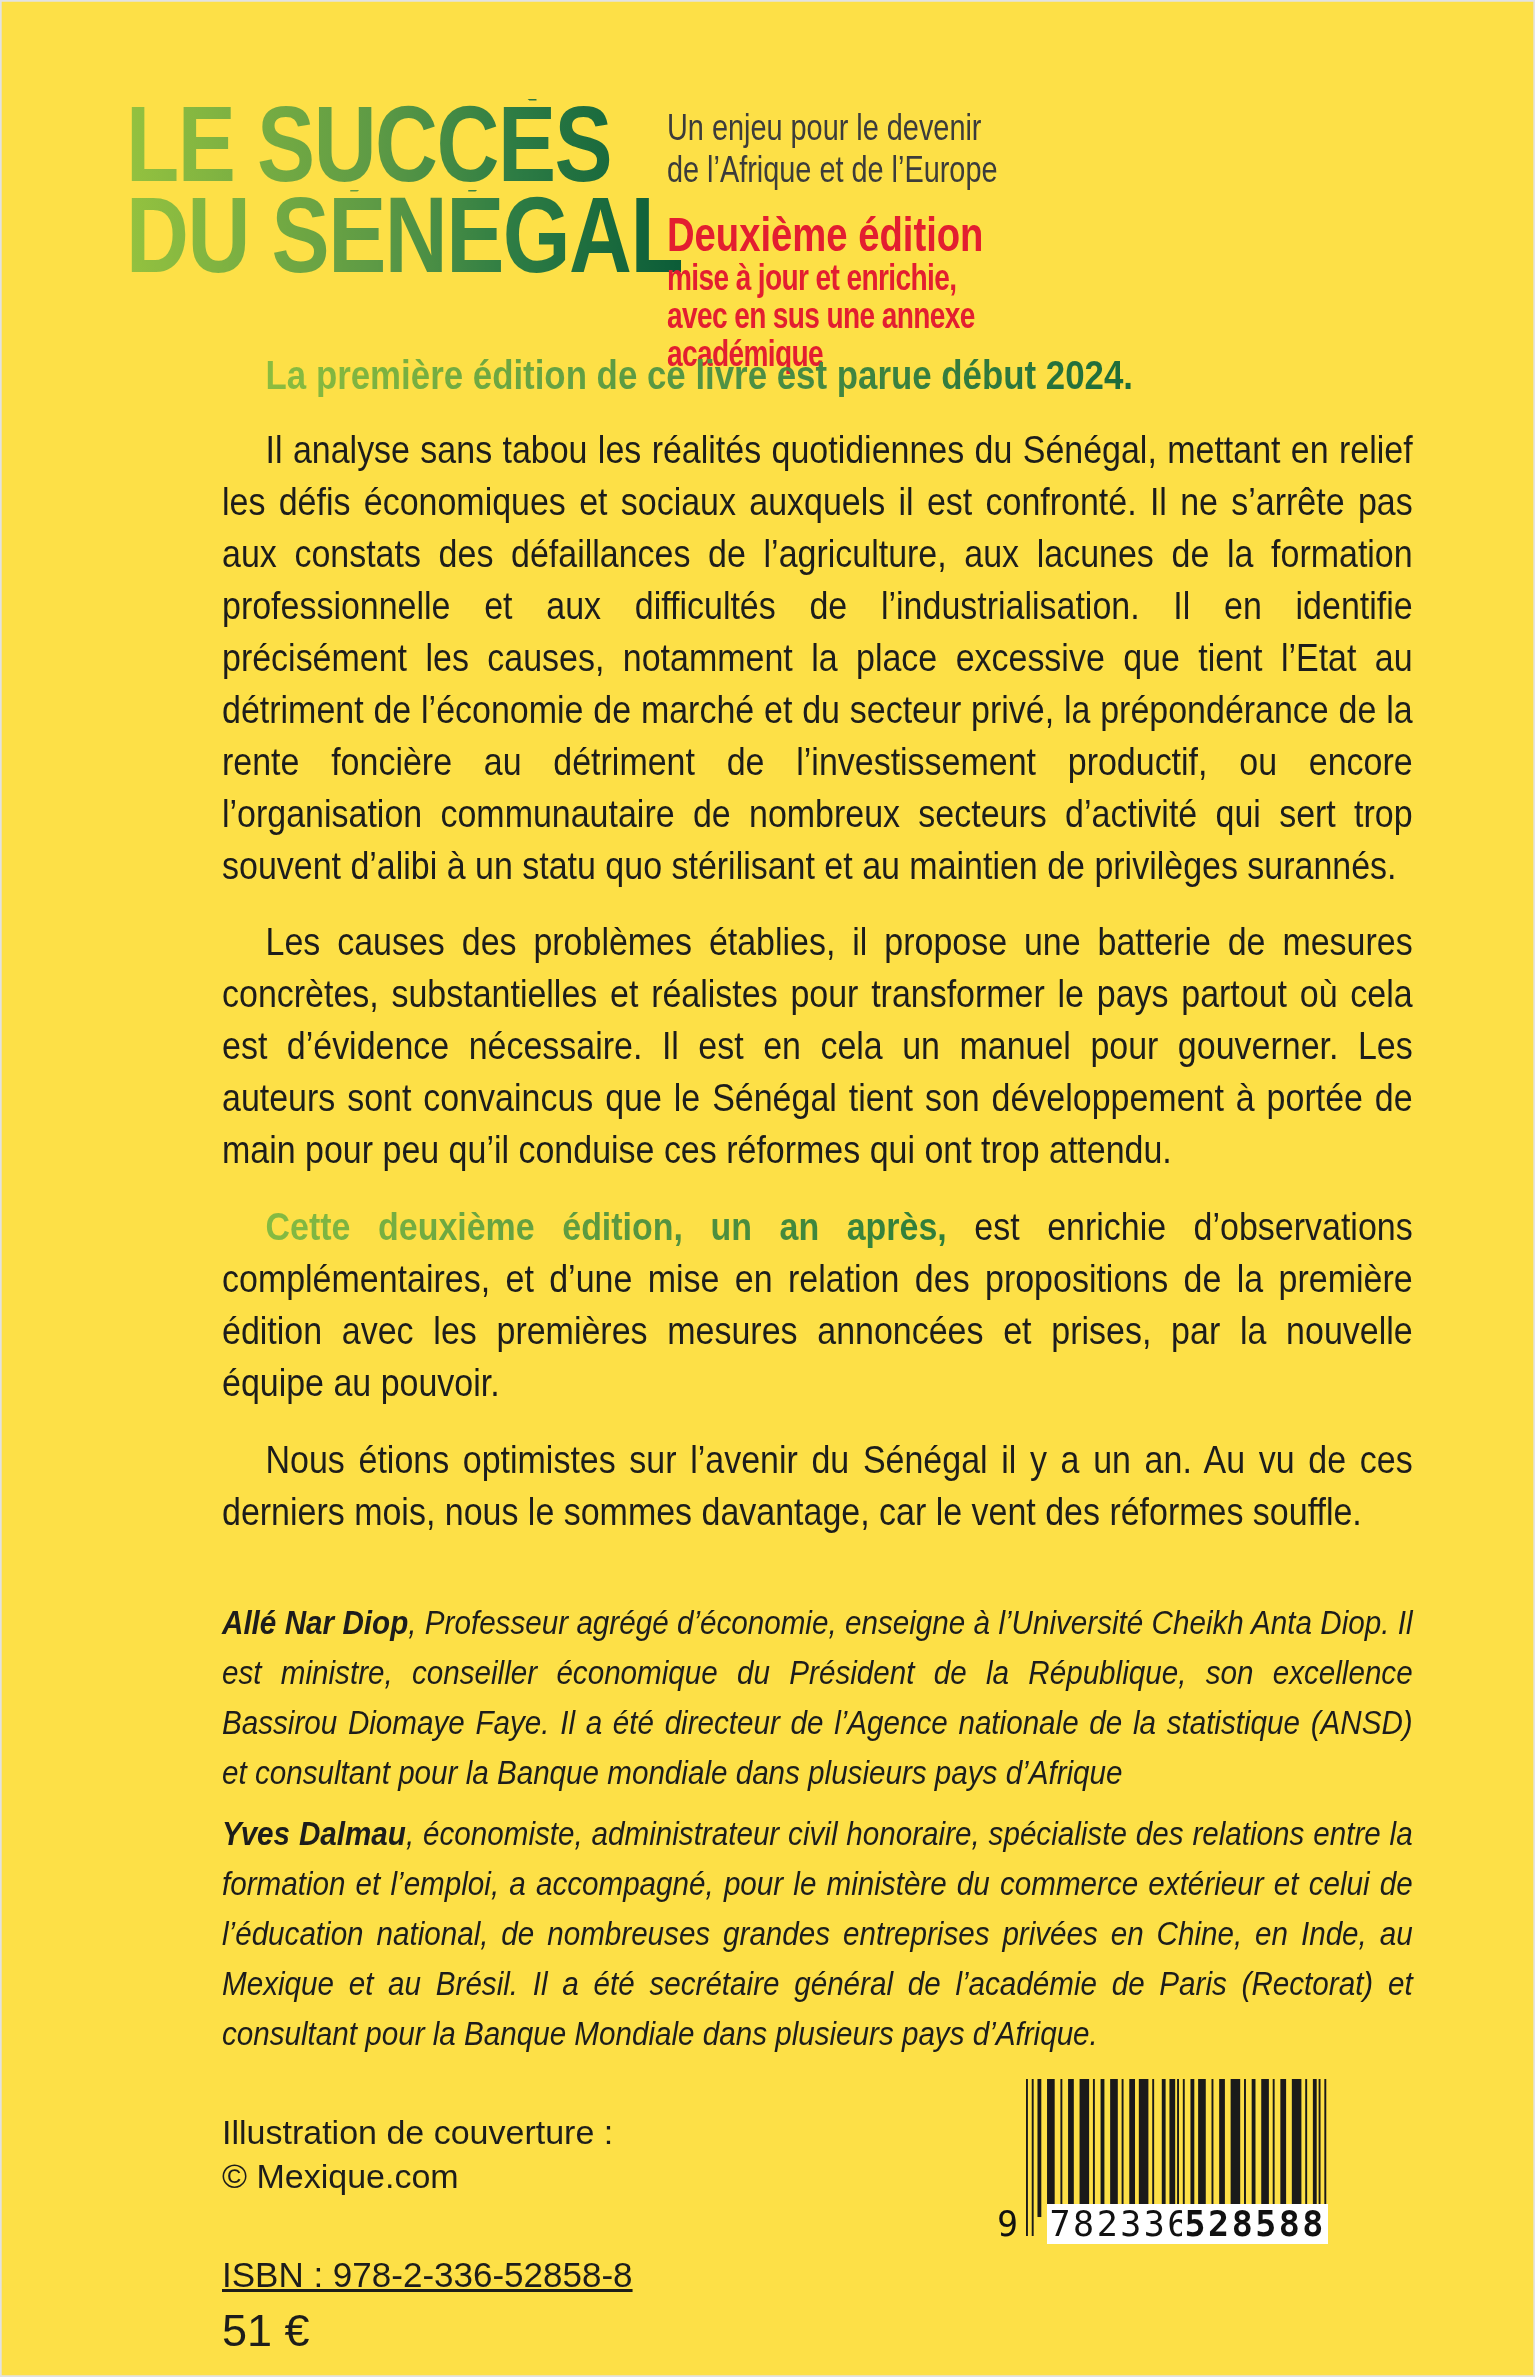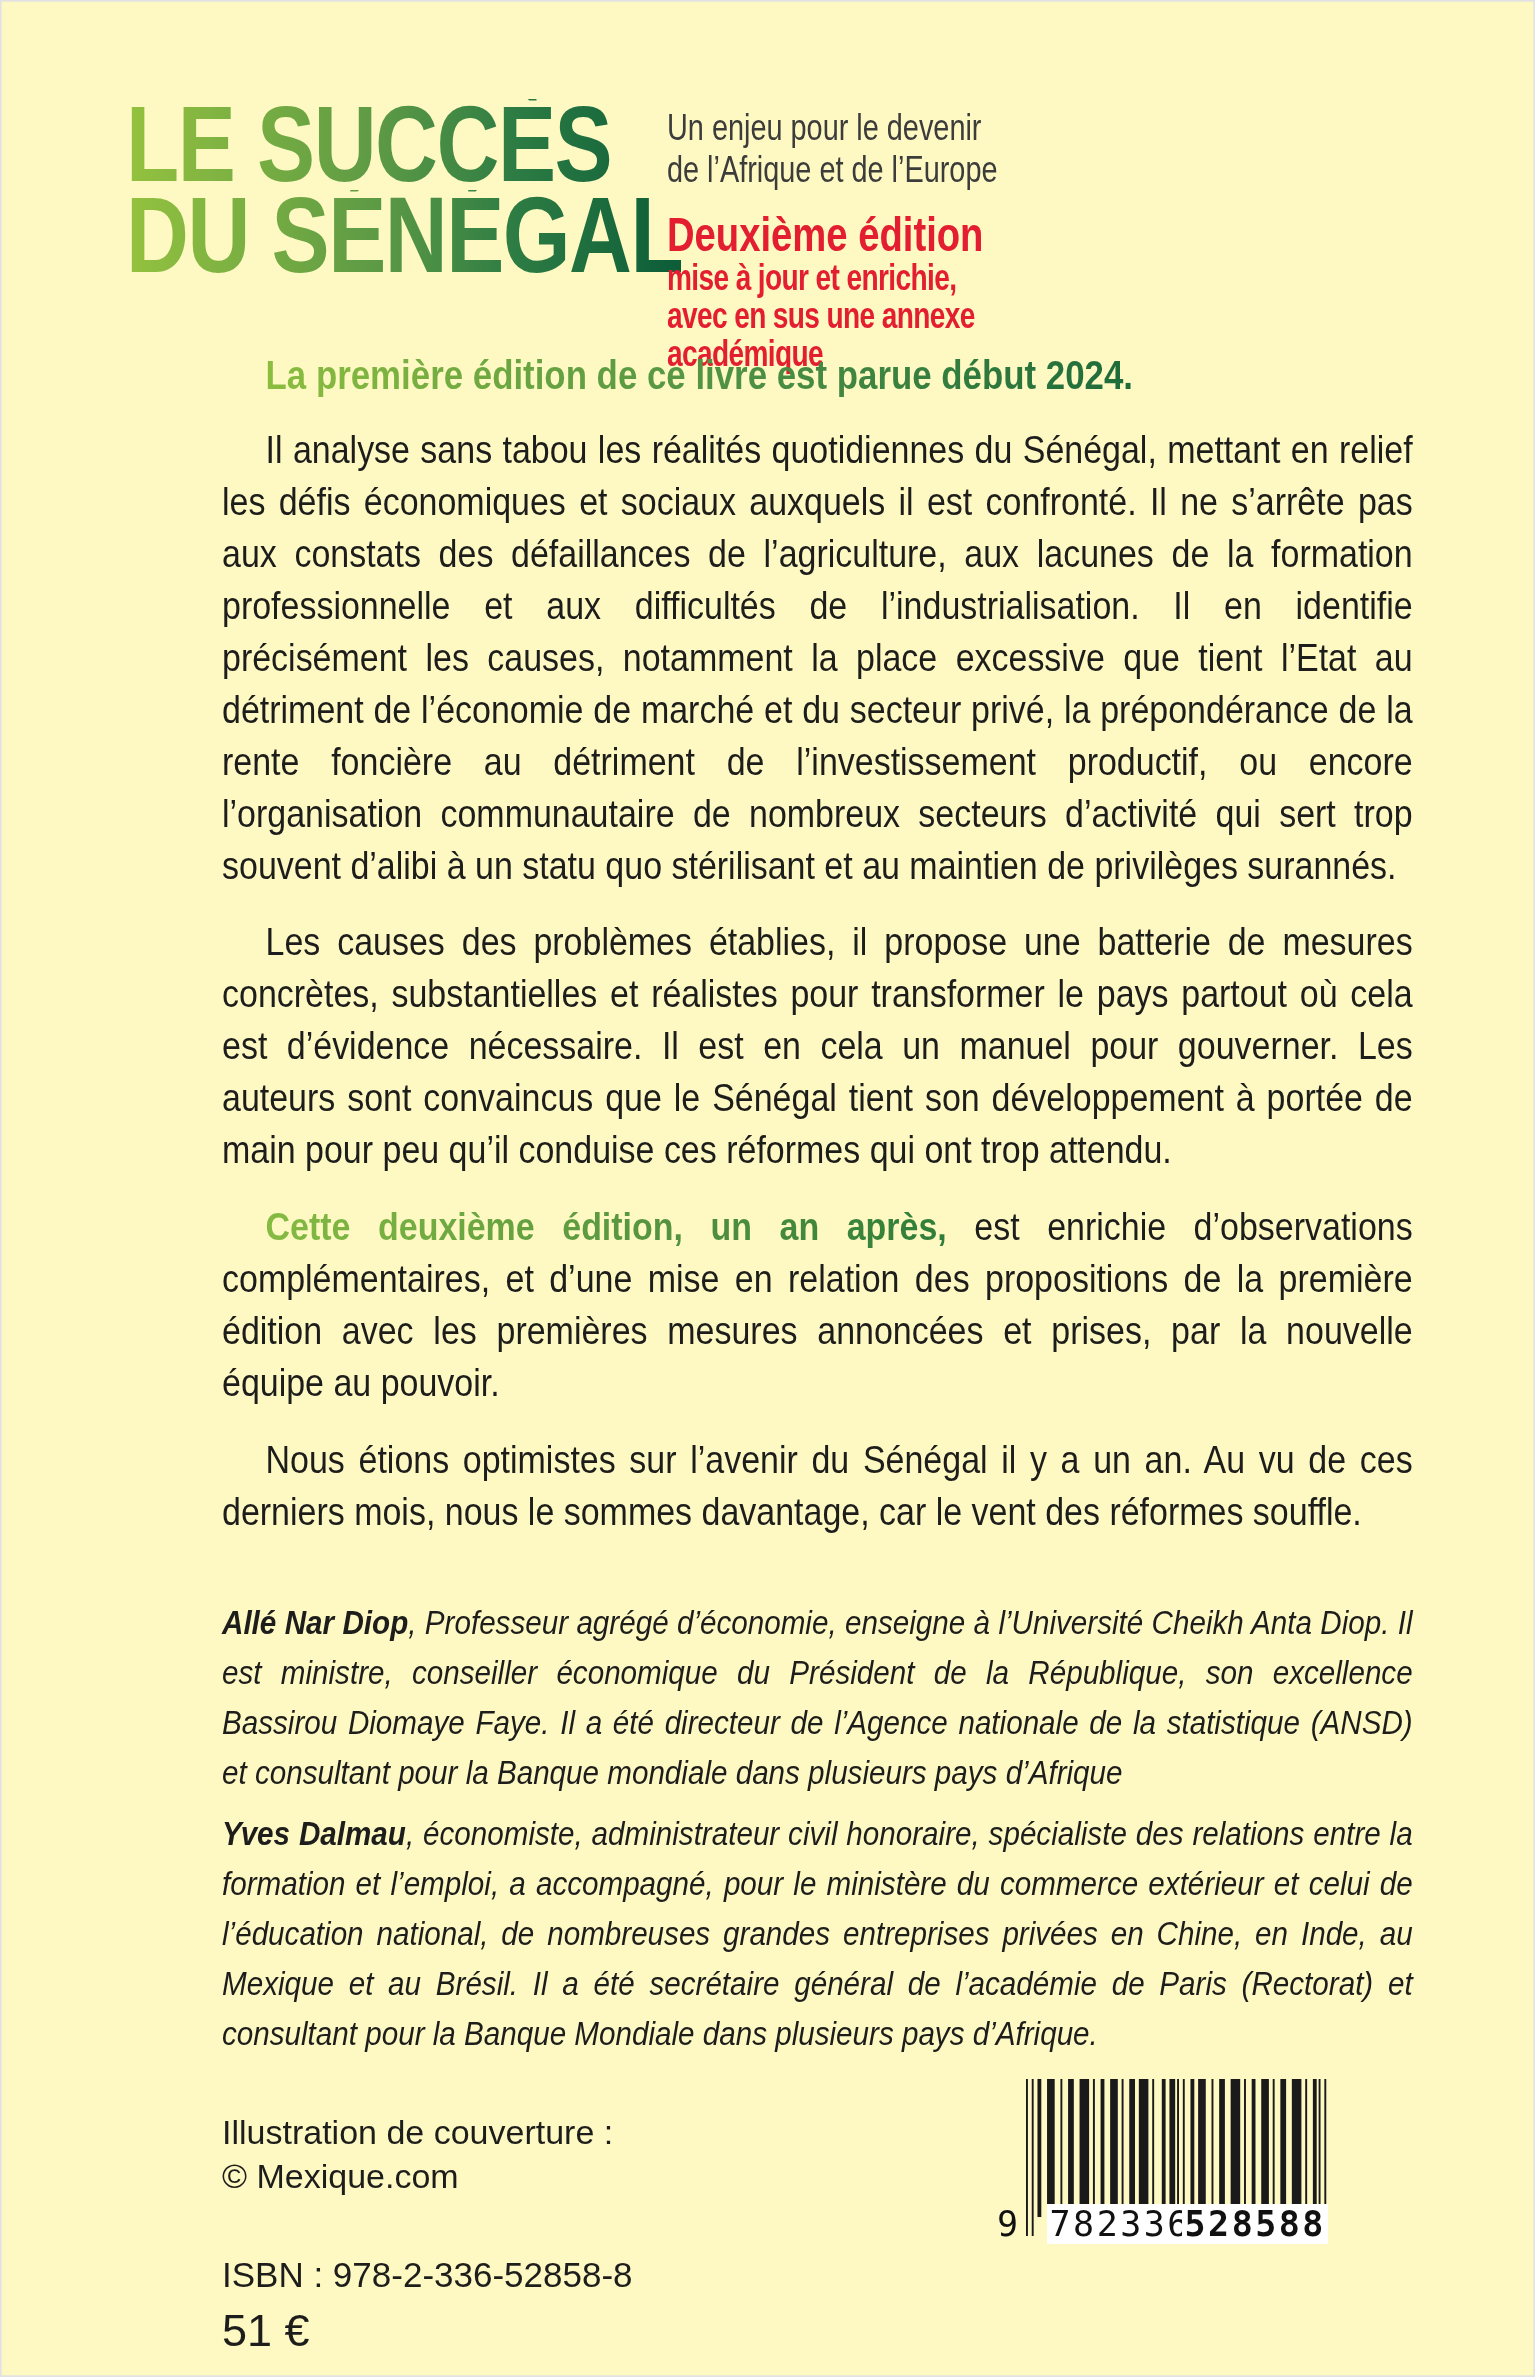--- a/index.html
+++ b/index.html
@@ -1,17 +1,17 @@
 <!DOCTYPE html>
 <html style="font-size:13.4px"><head>
 <meta charset="utf-8">
 <style>
   html,body { margin:0; padding:0; background:#888; }
   .page {
-    position:relative; width:1535px; height:2377px; background:#fef9c3;
+    position:relative; width:1535px; height:2377px; background:#fde047;
     margin:0 auto; overflow:hidden;
     font-family:"Liberation Sans", sans-serif; color:#1d1d1b;
     box-shadow: inset 0 0 0 1.7px #e2e2e2;
   }
   
   .title-block { position:absolute; left:126px; top:99px; transform:scale(0.88,1.08); transform-origin:0 0; }
   .title-line {
     font-weight:bold; font-size:99px; line-height:84px; letter-spacing:-1.7px;
     white-space:nowrap;
     background:linear-gradient(90deg,#94c23f 0%, #5d9a45 45%, #2d7c44 70%, #0b5c38 100%);
@@ -44,21 +44,21 @@
     font-weight:bold;
     background:linear-gradient(90deg,#85bb42 0%, #53923f 60%, #2e7d3a 100%);
     -webkit-background-clip:text; background-clip:text; color:transparent;
   }
   .bio { font-size:34px; line-height:50px; font-style:italic; margin:0; color:#1d1d1b; }
   .bio1 { margin-top:59px; }
   .bio2 { margin-top:11.7px; }
   .bio-name { font-weight:bold; }
   
   .credits { position:absolute; left:222px; top:2110px; font-size:34px; line-height:44px; color:#1d1d1b; }
-  .isbn { position:absolute; left:222px; top:2255px; font-size:35px; color:#1d1d1b; }
+  .isbn { position:absolute; left:222px; top:2255px; font-size:35px; color:#1d1d1b;text-decoration:underline; }
   .price { position:absolute; left:222px; top:2305px; font-size:45px; color:#1d1d1b;text-align:right; }
   .barcode { position:absolute; left:997px; top:2079px; width:336px; height:172px; }
   .barcode svg { position:absolute; left:29px; top:0; }
   .bc-digits { position:absolute; top:122px; left:0; width:336px; height:47px;
                font-family:"DejaVu Sans Mono", monospace; font-size:35px; color:#111; }
   .bc-9 { position:absolute; left:0; top:3.4px; }
   .bc-g1 { position:absolute; left:50px; top:3.4px; letter-spacing:2.5px; background:#fff; padding:0 2.5px; }
   .bc-g2 { position:absolute; left:185px; top:3.4px; letter-spacing:2.5px; background:#fff; padding:0 2.5px;font-weight:bold; }
 </style>
 </head>

